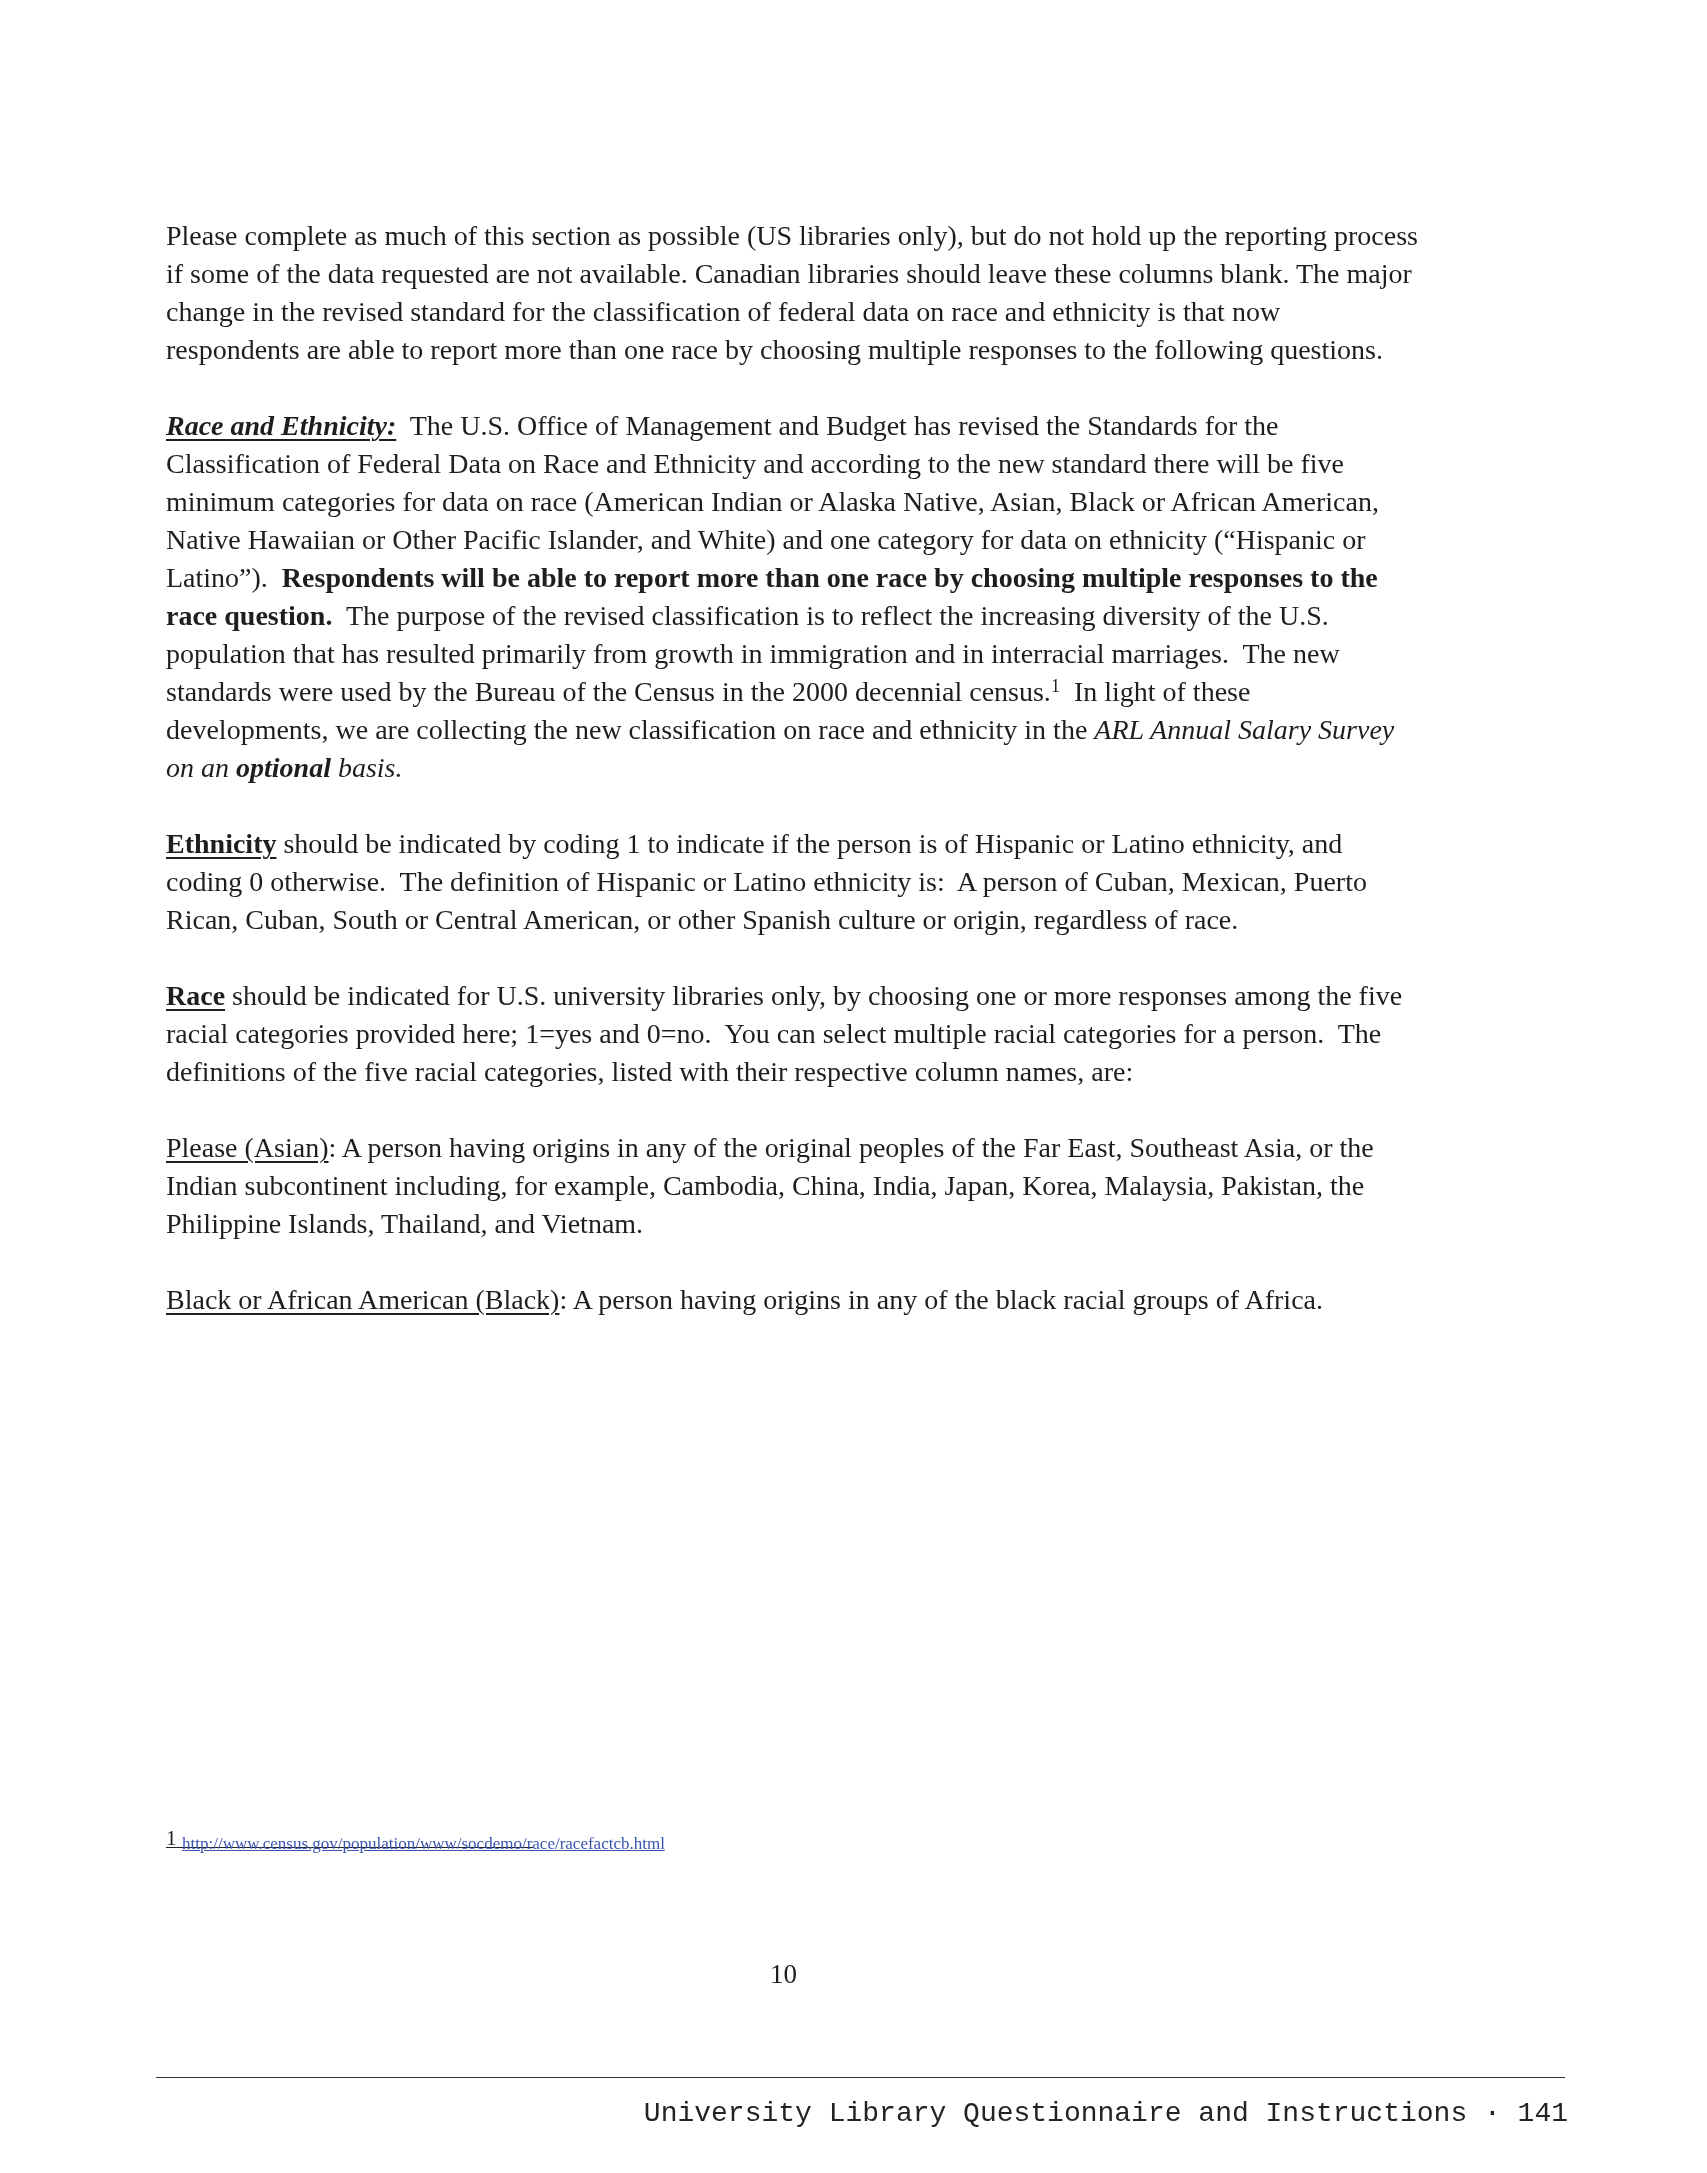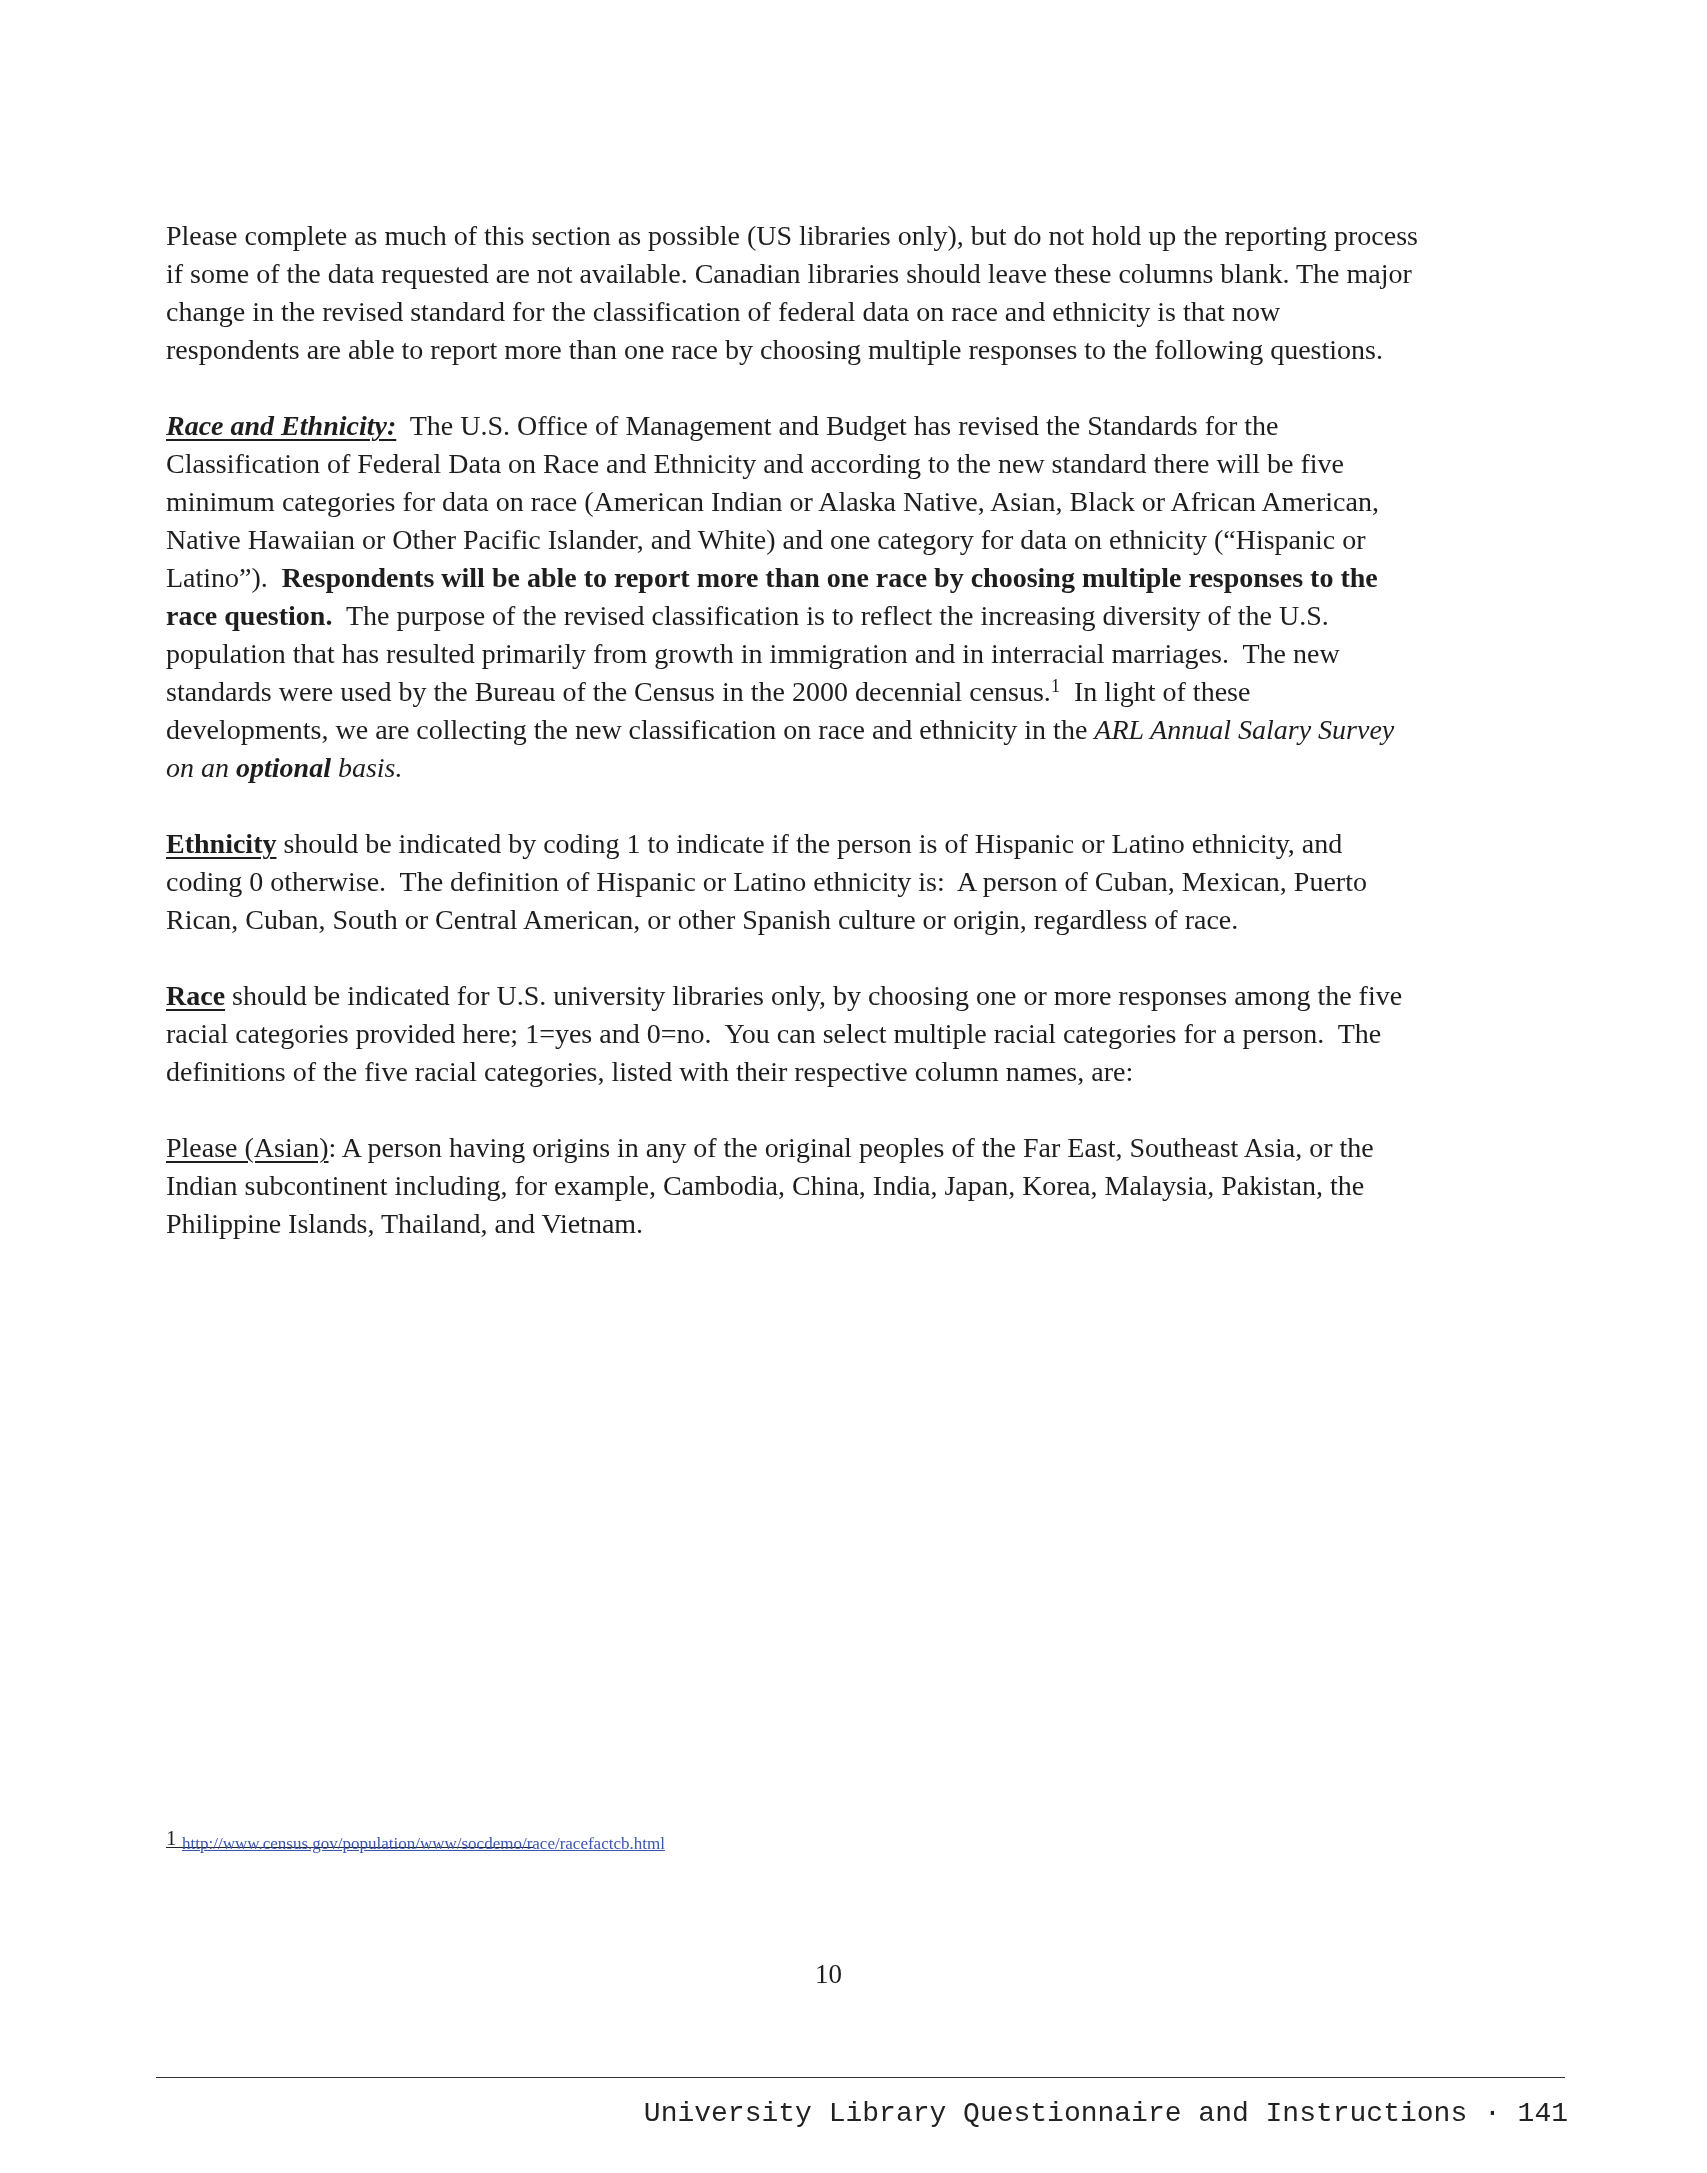--- a/index.html
+++ b/index.html
@@ -9,39 +9,40 @@
                font-size: 28px; line-height: 38px; }
   .para { margin: 0 0 38px 0; }
   .u { text-decoration: underline; text-underline-offset: 3.8px; text-decoration-thickness: 1.9px; text-align: center; }
   .b { font-weight: bold; }
   .i { font-style: italic; }
   sup.fnref { font-size: 18px; vertical-align: 9.4px; line-height: 0; }
   .fn-rule { position: absolute; left: 166px; top: 1847px; width: 367px; height: 0; border-top: 1.9px solid #222; }
   .footnote { position: absolute; left: 166px; top: 1827px; font-size: 17px; line-height: 22.6px; }
   .footnote .fn-num { font-size: 21px; vertical-align: 3.8px; margin-right: 5.6px; }
   .footnote a { color: #3a55b0; text-decoration: underline; }
-  .page-num { position: absolute; left: 0; width: 1567px; text-align: center; top: 1959px; font-size: 27px; padding-left: 45px; }
+  .page-num { position: absolute; left: 0; width: 1567px; text-align: center; top: 1959px; font-size: 27px; }
   .footer-rule { position: absolute; left: 156px; top: 2077px; width: 1409px; height: 0; border-top: 1.9px solid #333; }
   .footer-title { position: absolute; right: 139px; top: 2095px; font-size: 28px; line-height: 38px; color: #222; font-family: Liberation Mono, monospace; }
 </style>
 </head>
 <body>
 
 <div class="page-body">
   <p class="para"><span>Please complete as much of this section as possible (US libraries only), but do not hold up the reporting process if some of the data requested are not available.  Canadian libraries should leave these columns blank.  The major change in the revised standard for the classification of federal data on race and ethnicity is that now respondents are able to report more than one race by choosing multiple responses to the following questions.</span></p>
 
   <p class="para"><span class="u b i">Race and Ethnicity:</span><span style="white-space:pre-wrap">  The U.S. Office of Management and Budget has revised the Standards for the Classification of Federal Data on Race and Ethnicity and according to the new standard there will be five minimum categories for data on race (American Indian or Alaska Native, Asian, Black or African American, Native Hawaiian or Other Pacific Islander, and White) and one category for data on ethnicity (“Hispanic or Latino”).  </span><span class="b">Respondents will be able to report more than one race by choosing multiple responses to the race question.</span><span style="white-space:pre-wrap">  The purpose of the revised classification is to reflect the increasing diversity of the U.S. population that has resulted primarily from growth in immigration and in interracial marriages.  The new standards were used by the Bureau of the Census in the 2000 decennial census.</span><sup class="fnref">1</sup><span style="white-space:pre-wrap">  In light of these developments, we are collecting the new classification on race and ethnicity in the </span><span class="i" style="white-space:pre-wrap">ARL Annual Salary Survey on an </span><span class="b i">optional</span><span class="i" style="white-space:pre-wrap"> basis.</span></p>
 
   <p class="para"><span class="u b">Ethnicity</span><span style="white-space:pre-wrap"> should be indicated by coding 1 to indicate if the person is of Hispanic or Latino ethnicity, and coding 0 otherwise.  The definition of Hispanic or Latino ethnicity is:  A person of Cuban, Mexican, Puerto Rican, Cuban, South or Central American, or other Spanish culture or origin, regardless of race.</span></p>
 
   <p class="para"><span class="u b">Race</span><span style="white-space:pre-wrap"> should be indicated for U.S. university libraries only, by choosing one or more responses among the five racial categories provided here; 1=yes and 0=no.  You can select multiple racial categories for a person.  The definitions of the five racial categories, listed with their respective column names, are:</span></p>
 
 
   <p class="para"><span class="u">Please (Asian)</span><span>: A person having origins in any of the original peoples of the Far East, Southeast Asia, or the Indian subcontinent including, for example, Cambodia, China, India, Japan, Korea, Malaysia, Pakistan, the Philippine Islands, Thailand, and Vietnam.</span></p>
 
+  <p class="para"><span class="u">Black or African American (Black)</span><span>: A person having origins in any of the black racial groups of Africa.</span></p>
 
 </div>
 
 <div class="fn-rule"></div>
 <div class="footnote">
   <span class="fn-num">1</span><a>http://www.census.gov/population/www/socdemo/race/racefactcb.html</a>
 </div>
 
 <div class="page-num">10</div>
 

